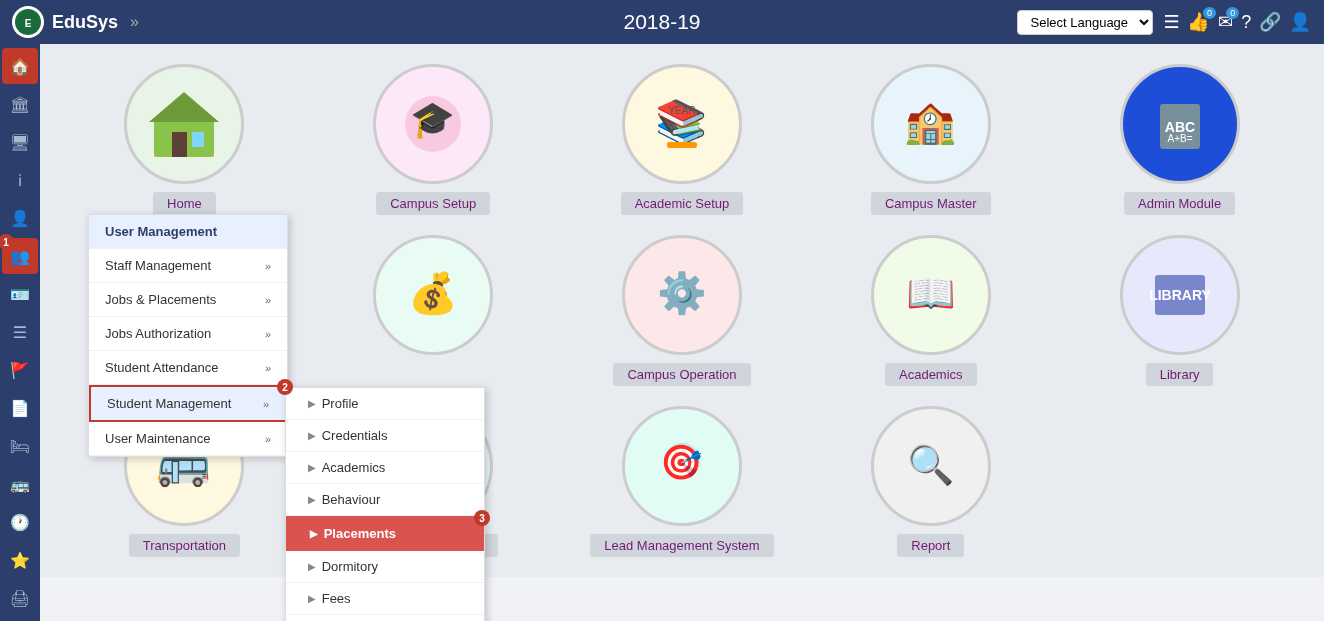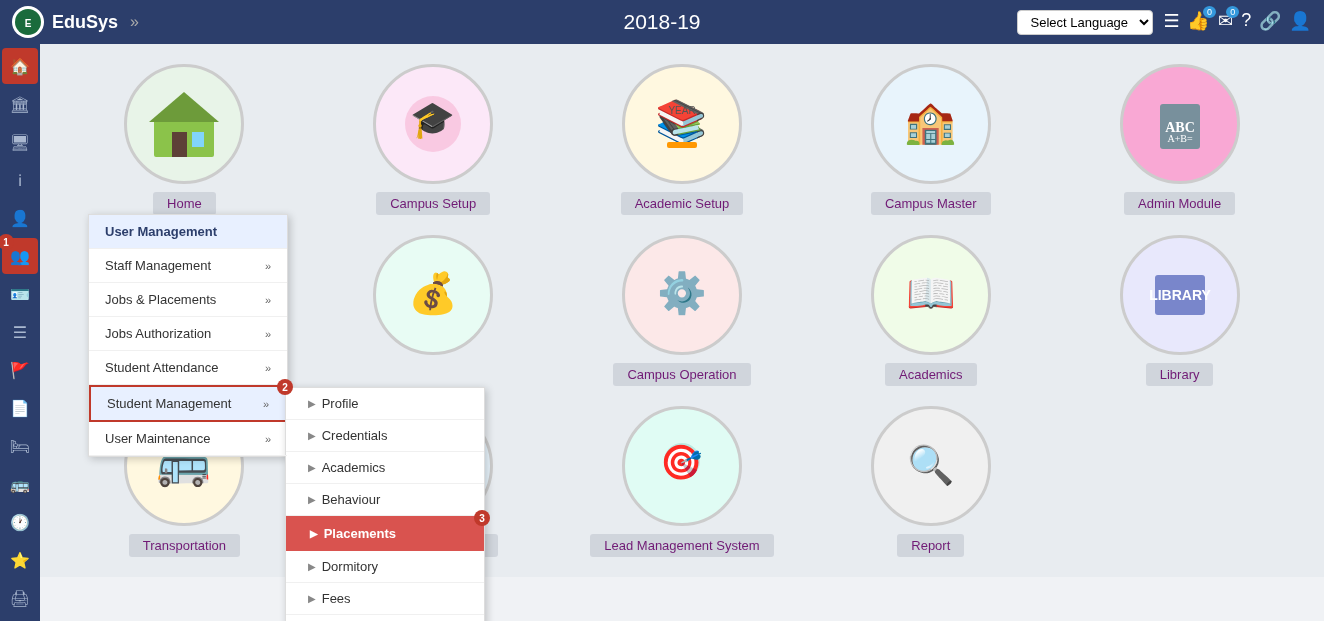--- a/index.html
+++ b/index.html
@@ -45,21 +45,21 @@
       color: white;
       font-size: 21px;
       font-weight: normal;
       position: absolute;
       left: 50%;
       transform: translateX(-50%);
     }
     .header-right {
       margin-left: auto;
       display: flex;
-      align-items: flex-start;
+      align-items: center;
       gap: 10px;
     }
     .lang-select {
       padding: 3px 8px;
       border-radius: 4px;
       border: 1px solid #ccc;
       font-size: 13px;
       background: white;
       cursor: pointer;
     }
@@ -427,21 +427,21 @@
         <div class="module-card">
           <div class="module-circle" style="background:#e8f4fc;">
             <svg width="80" height="80" viewBox="0 0 80 80">
               <text x="40" y="52" text-anchor="middle" font-size="42">🏫</text>
             </svg>
           </div>
           <div class="module-label">Campus Master</div>
         </div>
 
         <div class="module-card">
-          <div class="module-circle" style="background:#f9a8d4;font-family:Liberation Serif, serif;">
+          <div class="module-circle" style="background:#1d4ed8;">
             <svg width="80" height="80" viewBox="0 0 80 80">
               <rect x="20" y="20" width="40" height="45" fill="#78909C" rx="3"></rect>
               <text x="40" y="48" text-anchor="middle" font-size="14" fill="white" font-weight="bold">ABC</text>
               <text x="40" y="58" text-anchor="middle" font-size="10" fill="white">A+B=</text>
             </svg>
           </div>
           <div class="module-label">Admin Module</div>
         </div>
 
         <div class="module-card">

